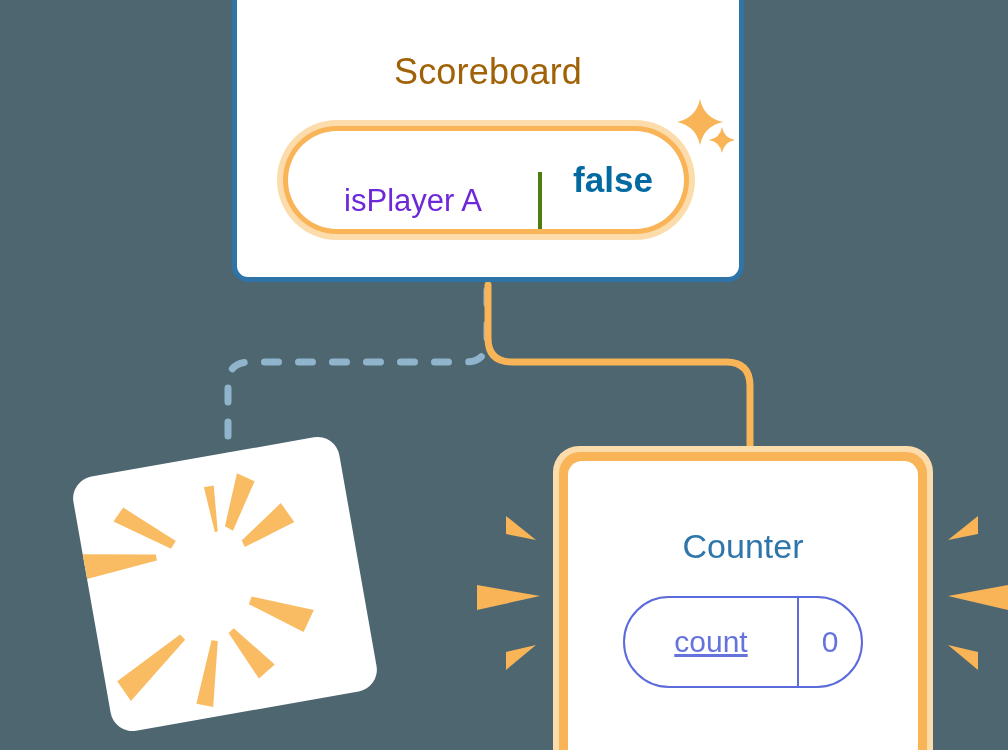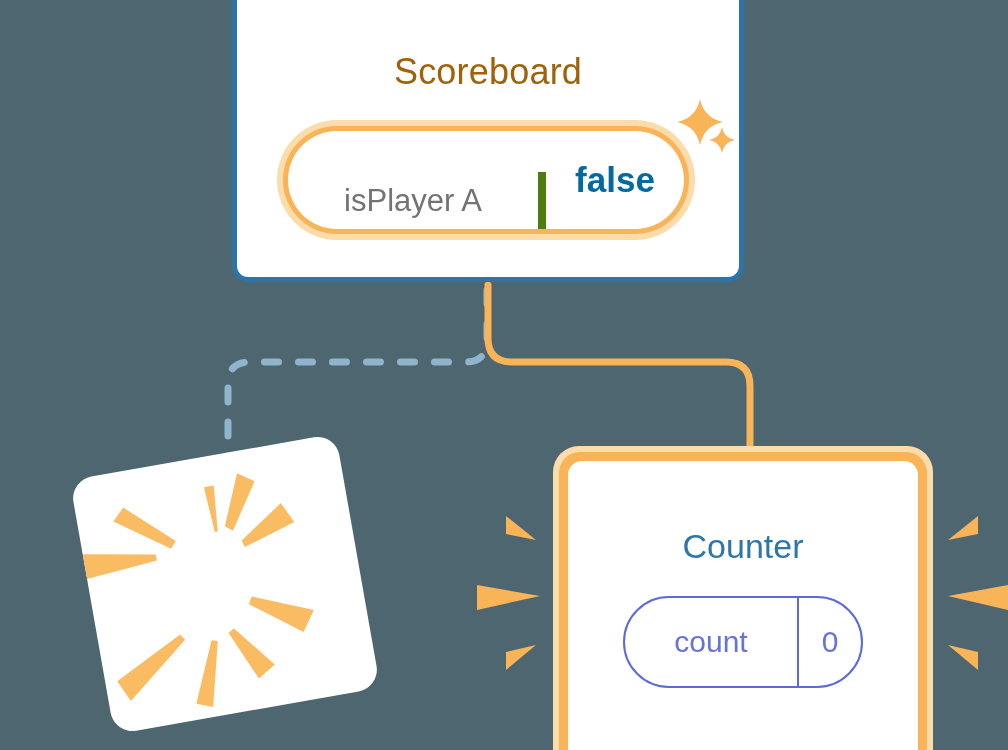--- a/index.html
+++ b/index.html
@@ -79,22 +79,22 @@
     background: #ffffff;
     display: flex;
     align-items: stretch;
   }
   .pill-key {
     flex: 0 0 250px;
     display: flex;
     align-items: center;
     justify-content: center;
     font-size: 31px;
-    color: #737373;
-    border-right: 8px solid #4d7c0f;
+    color: #6d28d9;
+    border-right: 4px solid #4d7c0f;
     margin-top: 41px;
   }
   .pill-val {
     flex: 1 1 auto;
     display: flex;
     align-items: center;
     justify-content: center;
     font-size: 35px;
     font-weight: bold;
     color: #0369a1;
@@ -147,20 +147,21 @@
     background: #ffffff;
   }
   .counter-pill .ck {
     flex: 0 0 172px;
     display: flex;
     align-items: center;
     justify-content: center;
     font-size: 30px;
     color: #6573dc;
     border-right: 2px solid #5c6bdb;
+    text-decoration: underline;
   }
   .counter-pill .cv {
     flex: 1 1 auto;
     display: flex;
     align-items: center;
     justify-content: center;
     font-size: 30px;
     color: #6573dc;
   }
 

